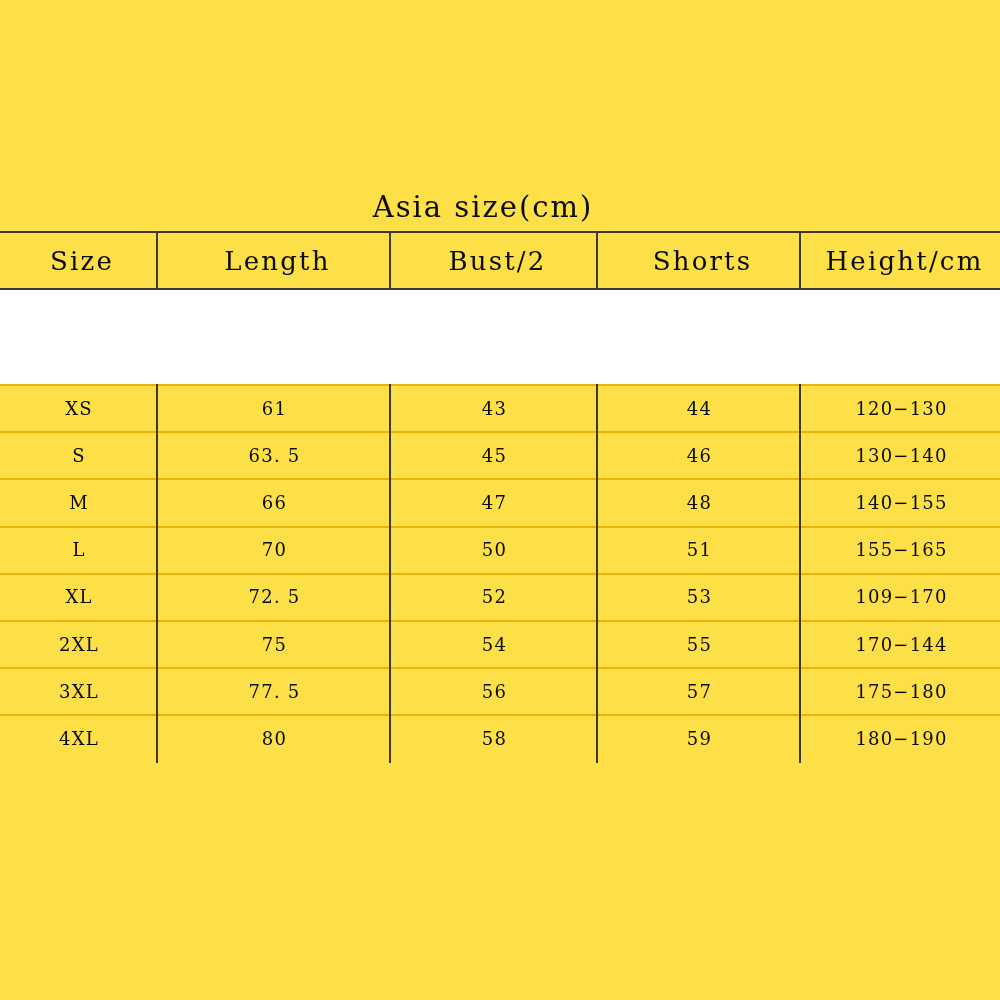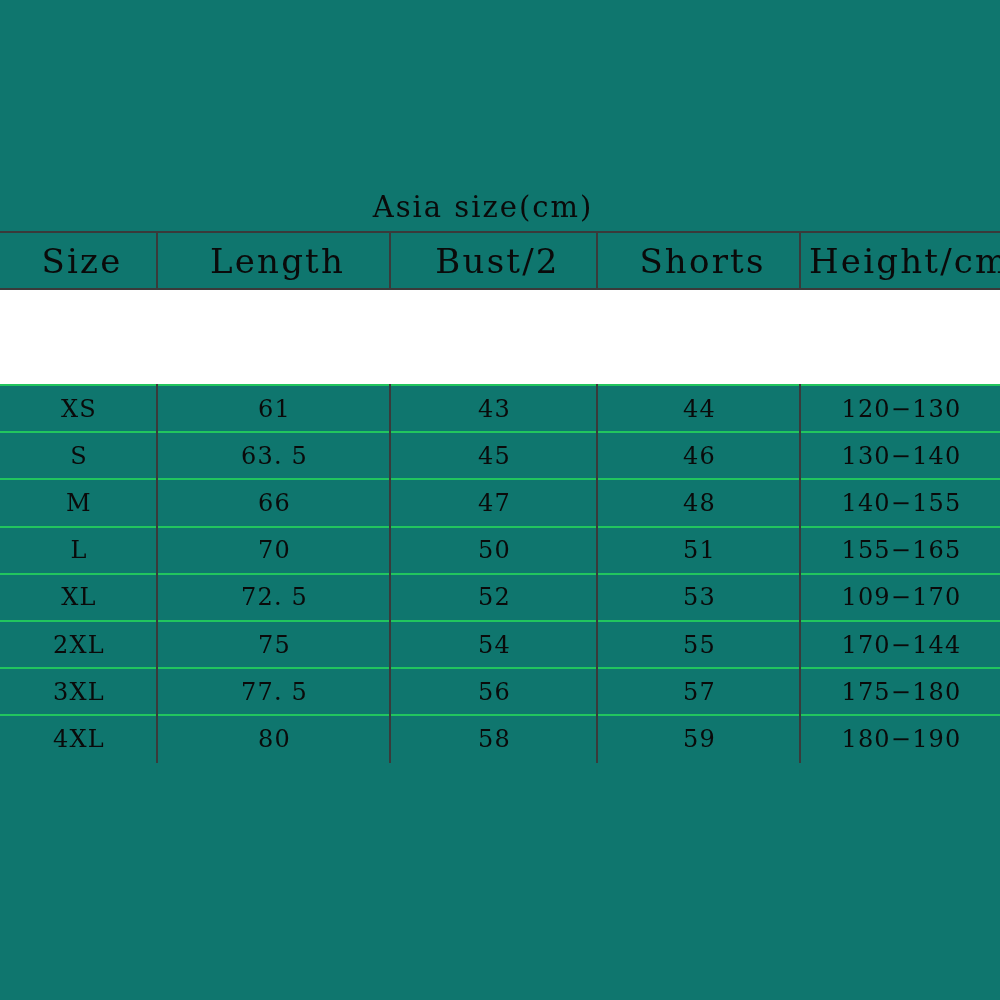--- a/index.html
+++ b/index.html
@@ -13,21 +13,21 @@
     overflow: hidden;
     font-family: "DejaVu Serif", "Liberation Serif", serif;
     color: #000000;
     -webkit-font-smoothing: antialiased;
   }
 
   .page {
     position: relative;
     width: 1000px;
     height: 1000px;
-    background: #0f766e;
+    background: #fde047;
   }
 
   
   .chart-title {
     position: absolute;
     left: 0;
     top: 190px;
     width: 966px;
     text-align: center;
     font-size: 29px;
@@ -67,21 +67,21 @@
   .col-height { width: 200px; }
 
   
   .head-row {
     height: 57px;
   }
   .head-row th {
     border-top: 2px solid #3a3a3a;
     border-bottom: 2px solid #3a3a3a;
     border-right: 2px solid #3a3a3a;
-    font-size: 34px;
+    font-size: 26px;
     line-height: 30px;
     letter-spacing: 2.2px;
     padding-left: 8px;
   }
   .head-row th:last-child {
     border-right: none;
   }
 
   
   .gap-row {
@@ -90,23 +90,23 @@
   .gap-row td {
     border: none;
     background: #ffffff;
   }
 
   
   .data-row {
     height: 47.2px;
   }
   .data-row td {
-    border-top: 2px solid #22c55e;
+    border-top: 2px solid #eab308;
     border-right: 2px solid #3a3a3a;
-    font-size: 24px;
+    font-size: 18px;
     line-height: 30px;
     letter-spacing: 1.2px;
     padding-left: 2px;
   }
   .data-row td:last-child {
     border-right: none;
   }
   
   .data-row:last-child td {
     border-bottom: none;

